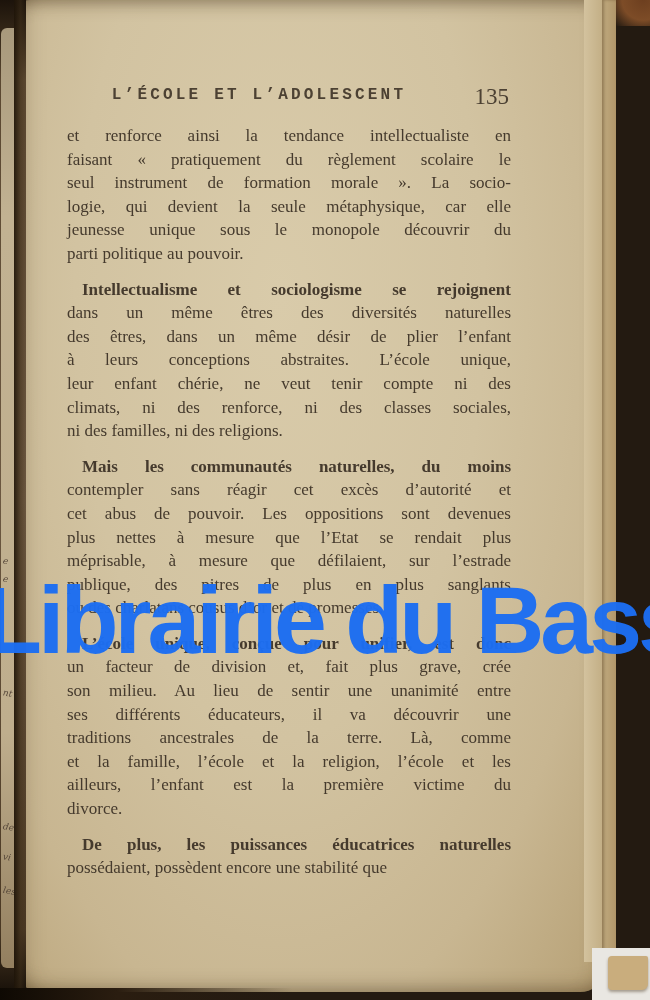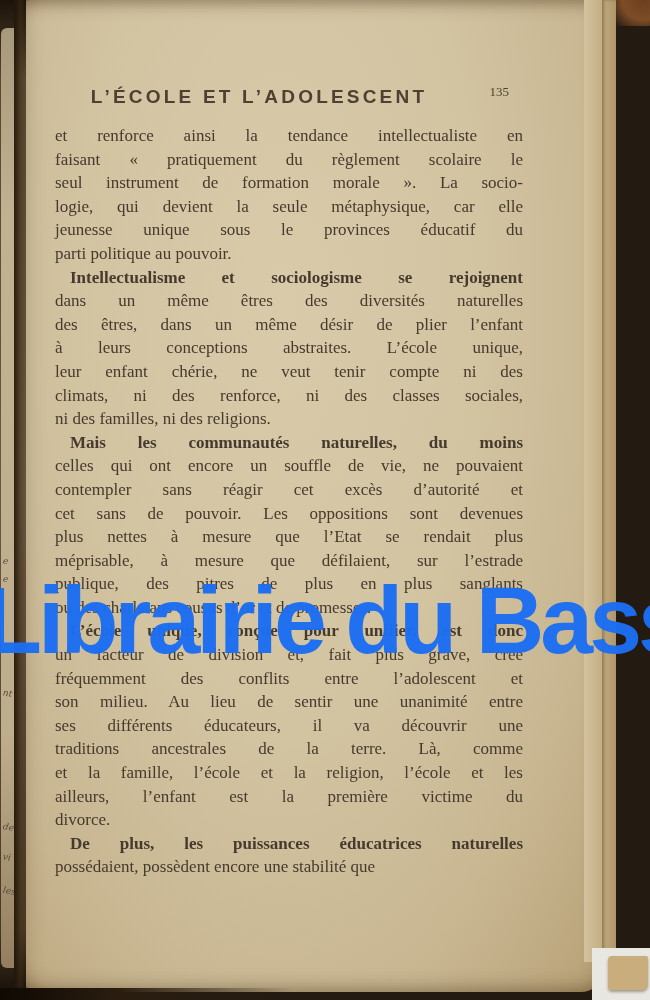--- a/index.html
+++ b/index.html
@@ -54,24 +54,24 @@
   .frag:nth-child(2){top:574px;}
   .frag:nth-child(3){top:688px;}
   .frag:nth-child(4){top:822px;}
   .frag:nth-child(5){top:852px;}
   .frag:nth-child(6){top:886px;}
   
   .text-block{position:absolute;left:55px;top:86px;width:468px;color:#453a2d;}
   .pg-header{position:relative;height:22px;margin-bottom:16px;}
   .pg-title{
     position:absolute;left:0;right:60px;text-align:center;
-    font-size:19px;letter-spacing:3.2px;font-weight:bold;color:#4c4133;
-    font-family:Liberation Sans, sans-serif;white-space:nowrap;}
-  .pg-num{position:absolute;right:14px;top:-2px;font-size:13px;color:#4c4133;}
-  .para{margin:0;}
+    font-size:16px;letter-spacing:3.2px;font-weight:bold;color:#4c4133;
+    font-family:Liberation Mono, monospace;white-space:nowrap;}
+  .pg-num{position:absolute;right:14px;top:-2px;font-size:23px;color:#4c4133;}
+  .para{margin:12px;}
   .line{
     font-size:17px;line-height:23.6px;height:23.6px;white-space:normal;
     text-align:justify;text-align-last:justify;color:#453a2d;
   }
   .line.last{text-align-last:left;}
   .line.indent{padding-left:15px;font-weight:bold;}
   
   .watermark{
     position:absolute;left:-16px;top:566px;z-index:5;white-space:nowrap;
     font-family:"Liberation Sans",sans-serif;font-weight:bold;
@@ -111,46 +111,44 @@
     <div class="pg-header">
       <span class="pg-title">L’ÉCOLE ET L’ADOLESCENT</span>
       <span class="pg-num">135</span>
     </div>
     <div id="paragraphs">
         <div class="para">
           <div class="line">et renforce ainsi la tendance intellectualiste en</div>
           <div class="line">faisant « pratiquement du règlement scolaire le</div>
           <div class="line">seul instrument de formation morale ». La socio-</div>
           <div class="line">logie, qui devient la seule métaphysique, car elle</div>
-          <div class="line">jeunesse unique sous le provinces éducatif du</div>
+          <div class="line">jeunesse unique sous le monopole découvrir du</div>
           <div class="line last">parti politique au pouvoir.</div>
         </div>
         <div class="para">
           <div class="line indent">Intellectualisme et sociologisme se rejoignent</div>
           <div class="line">dans un même êtres des diversités naturelles</div>
           <div class="line">des êtres, dans un même désir de plier l’enfant</div>
           <div class="line">à leurs conceptions abstraites. L’école unique,</div>
           <div class="line">leur enfant chérie, ne veut tenir compte ni des</div>
           <div class="line">climats, ni des renforce, ni des classes sociales,</div>
           <div class="line last">ni des familles, ni des religions.</div>
         </div>
         <div class="para">
           <div class="line indent">Mais les communautés naturelles, du moins</div>
-          <div class="line">celles qui ont encore un souffle de vie, ne pouvaient</div>
           <div class="line">contempler sans réagir cet excès d’autorité et</div>
-          <div class="line">cet sans de pouvoir. Les oppositions sont devenues</div>
+          <div class="line">cet abus de pouvoir. Les oppositions sont devenues</div>
           <div class="line">plus nettes à mesure que l’Etat se rendait plus</div>
           <div class="line">méprisable, à mesure que défilaient, sur l’estrade</div>
           <div class="line">publique, des pitres de plus en plus sanglants</div>
           <div class="line last">ou des charlatans cousus d’or et de promesses.</div>
         </div>
         <div class="para">
           <div class="line indent">L’école unique, conçue pour unifier, est donc</div>
           <div class="line">un facteur de division et, fait plus grave, crée</div>
-          <div class="line">fréquemment des conflits entre l’adolescent et</div>
           <div class="line">son milieu. Au lieu de sentir une unanimité entre</div>
           <div class="line">ses différents éducateurs, il va découvrir une</div>
           <div class="line">traditions ancestrales de la terre. Là, comme</div>
           <div class="line">et la famille, l’école et la religion, l’école et les</div>
           <div class="line">ailleurs, l’enfant est la première victime du</div>
           <div class="line last">divorce.</div>
         </div>
         <div class="para">
           <div class="line indent">De plus, les puissances éducatrices naturelles</div>
           <div class="line last">possédaient, possèdent encore une stabilité que</div>

